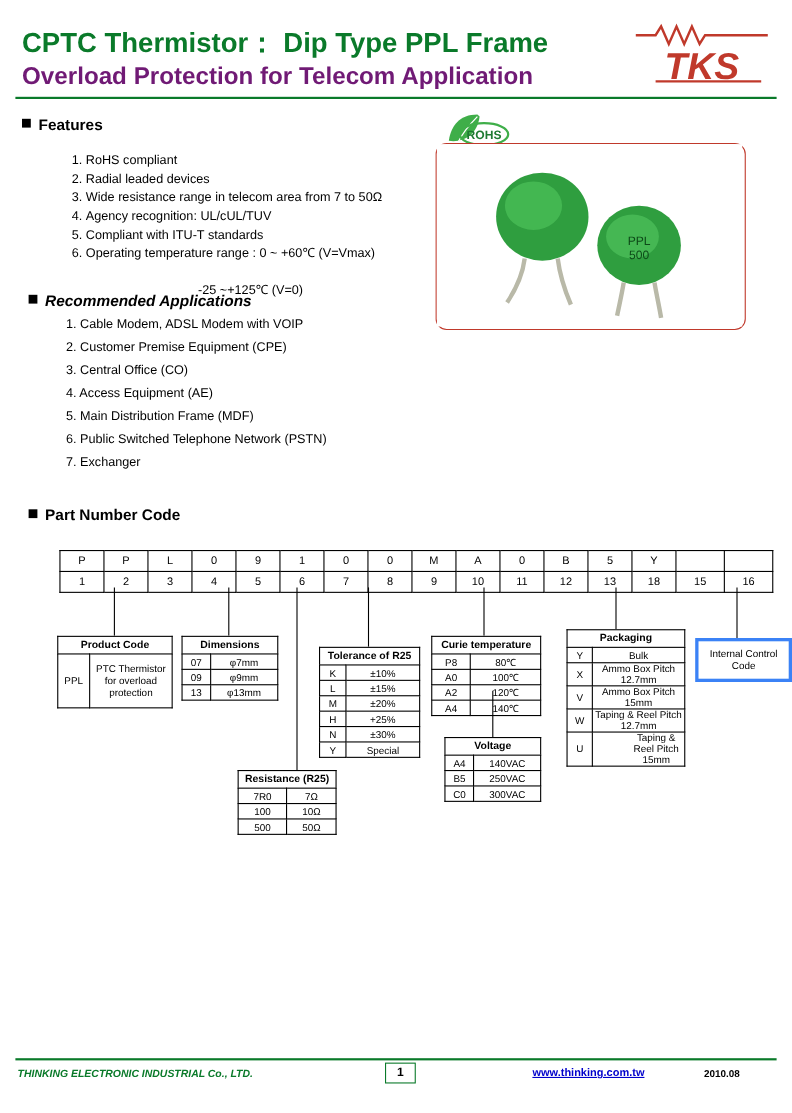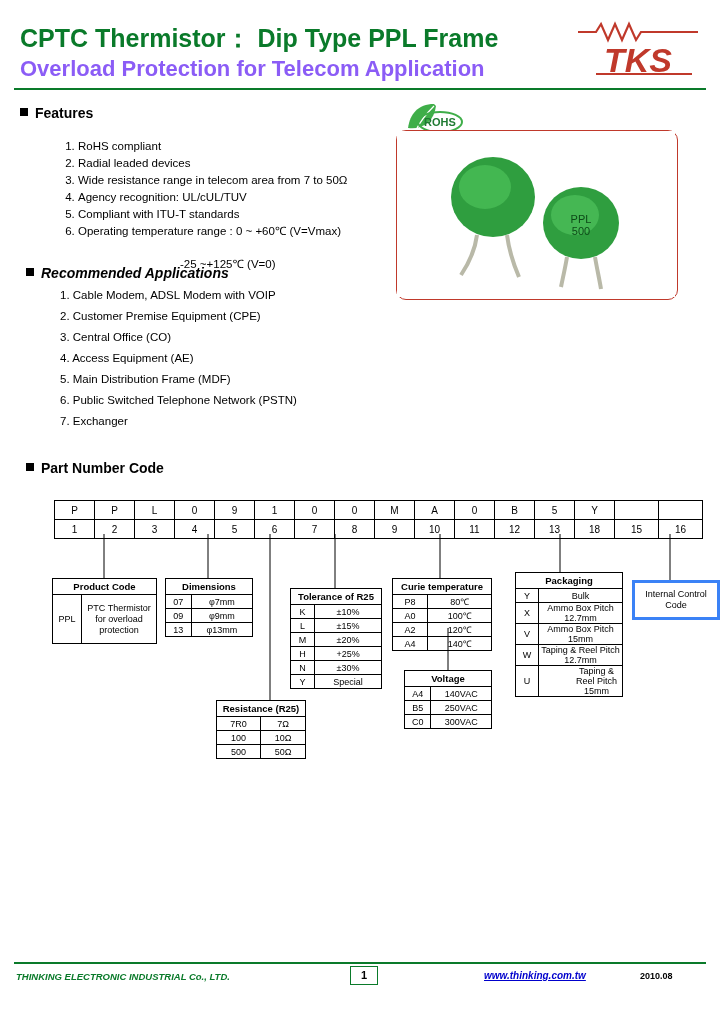--- a/index.html
+++ b/index.html
@@ -15,21 +15,21 @@
 
   
   .header{position:absolute;left:0;top:0;width:720px;height:92px;}
   .title-line1{
     position:absolute;left:20px;top:22px;
     font-size:25px;font-weight:bold;color:#0a7a2a;
     letter-spacing:0px;white-space:nowrap;
   }
   .title-line2{
     position:absolute;left:20px;top:56px;
-    font-size:22px;font-weight:bold;color:#8b5cf6;
+    font-size:22px;font-weight:bold;color:#701a75;
     white-space:nowrap;
   }
   .hdr-rule{position:absolute;left:14px;top:88px;width:692px;height:2px;background:#0a7a2a;}
   .logo{position:absolute;right:16px;top:16px;width:130px;height:66px;}
   .logo svg{display:block;}
 
   
   .sec-head{position:absolute;font-size:14px;font-weight:bold;color:#000;}
   .sec-head .sq{
     display:inline-block;width:8px;height:8px;background:#000;margin-right:7px;
@@ -90,21 +90,21 @@
   .packaging table td.code{width:18px;}
 
   
   .footer-rule{position:absolute;left:14px;top:962px;width:692px;height:2px;background:#0a7a2a;}
   .footer{position:absolute;left:0;top:966px;width:720px;height:30px;}
   .f-left{position:absolute;left:16px;top:5px;font-size:9.5px;font-weight:bold;font-style:italic;color:#0a7a2a;}
   .f-page{
     position:absolute;left:350px;top:0px;width:26px;height:17px;border:1px solid #0a7a2a;
     text-align:center;font-size:11px;font-weight:bold;line-height:17px;color:#000;
   }
-  .f-url{position:absolute;left:484px;top:4px;font-size:10px;font-weight:bold;font-style:italic;color:#0000cc;text-decoration:underline;}
+  .f-url{position:absolute;left:484px;top:4px;font-size:10px;font-weight:bold;color:#0000cc;text-decoration:underline;}
   .f-date{position:absolute;left:640px;top:5px;font-size:9px;font-weight:bold;color:#000;}
 </style>
 </head>
 <body>
 
 <div class="page">
 
   <div class="header">
     <div class="title-line1">CPTC Thermistor： Dip Type PPL Frame</div>
     <div class="title-line2">Overload Protection for Telecom Application</div>

